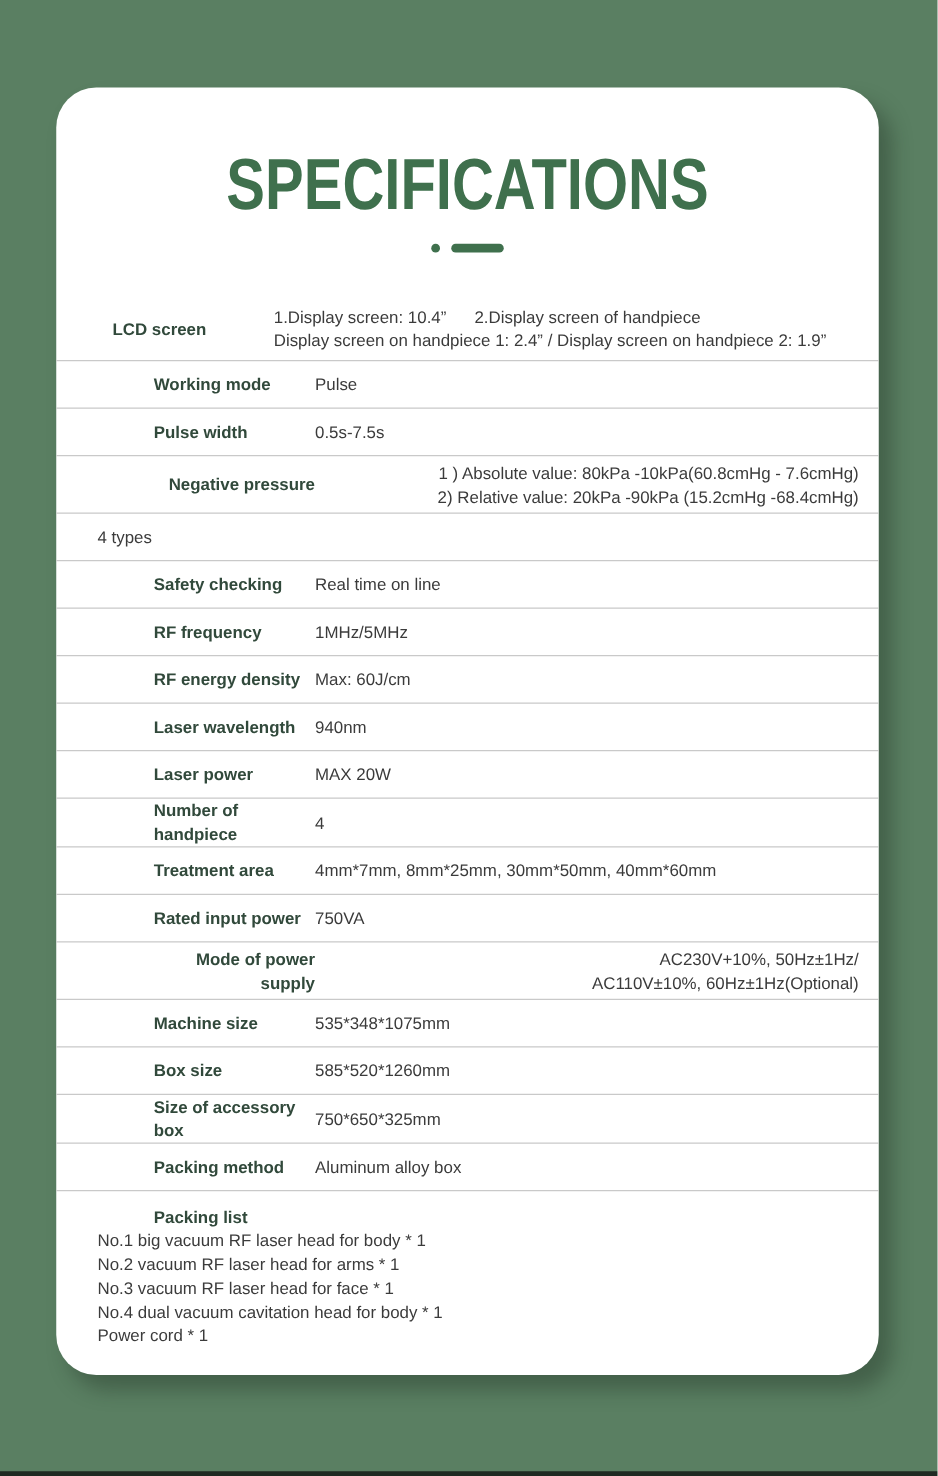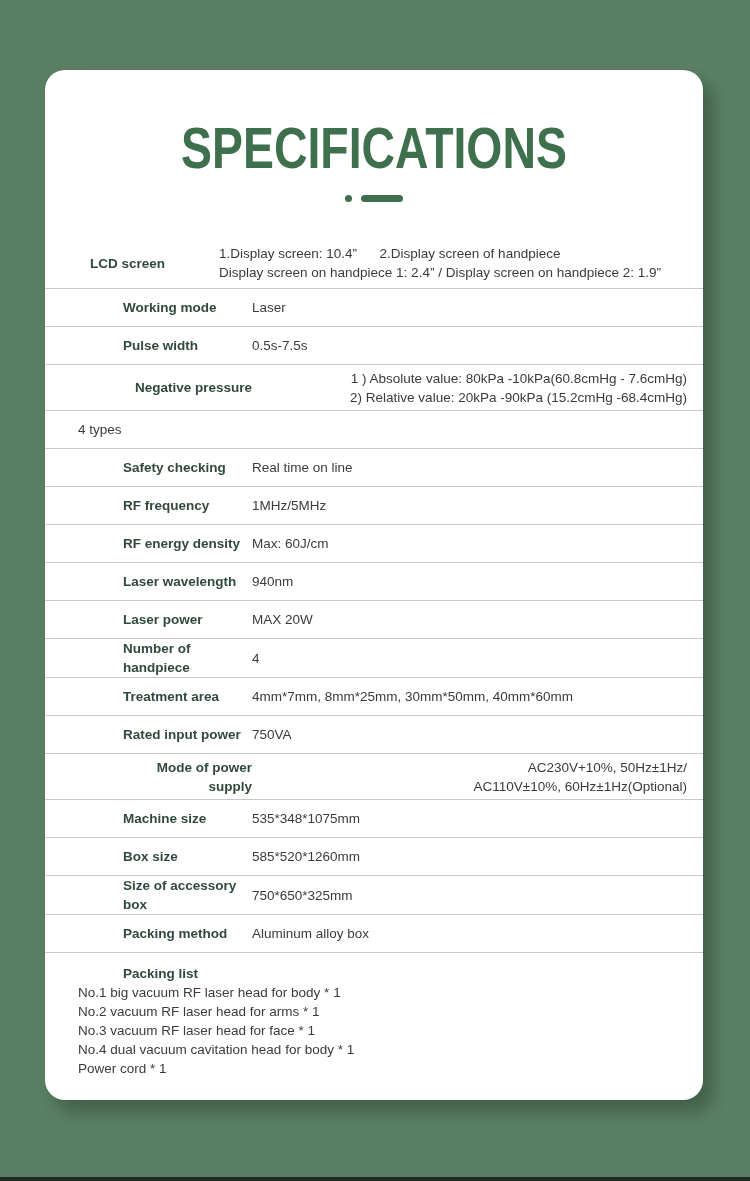--- a/index.html
+++ b/index.html
@@ -17,21 +17,21 @@
     position: relative;
     background: var(--bg);
     font-family: "Liberation Sans", "DejaVu Sans", sans-serif;
     overflow: hidden;
   }
   .card {
     position: absolute;
     left: 45px; top: 70px;
     width: 658px; height: 1030px;
     background: var(--card);
-    border-radius: 20px;
+    border-radius: 32px;
     box-shadow: 10px 12px 16px rgba(25, 40, 30, 0.35);
   }
   .title {
     margin-top: 44px;
     text-align: center;
     font-size: 58px;
     font-weight: bold;
     color: var(--accent);
     letter-spacing: 0px;
     transform: scaleX(0.8);
@@ -109,21 +109,21 @@
       <div class="label">LCD screen</div>
       <div class="value">
         <div class="vline">1.Display screen: 10.4”      2.Display screen of handpiece</div>
         <div class="vline">Display screen on handpiece 1: 2.4” / Display screen on handpiece 2: 1.9”</div>
       </div>
     </div>
 
     <div class="row">
       <div class="label">Working mode</div>
       <div class="value">
-        <div class="vline">Laser</div>
+        <div class="vline">Pulse</div>
       </div>
     </div>
 
     <div class="row">
       <div class="label">Pulse width</div>
       <div class="value">
         <div class="vline">0.5s-7.5s</div>
       </div>
     </div>
 

